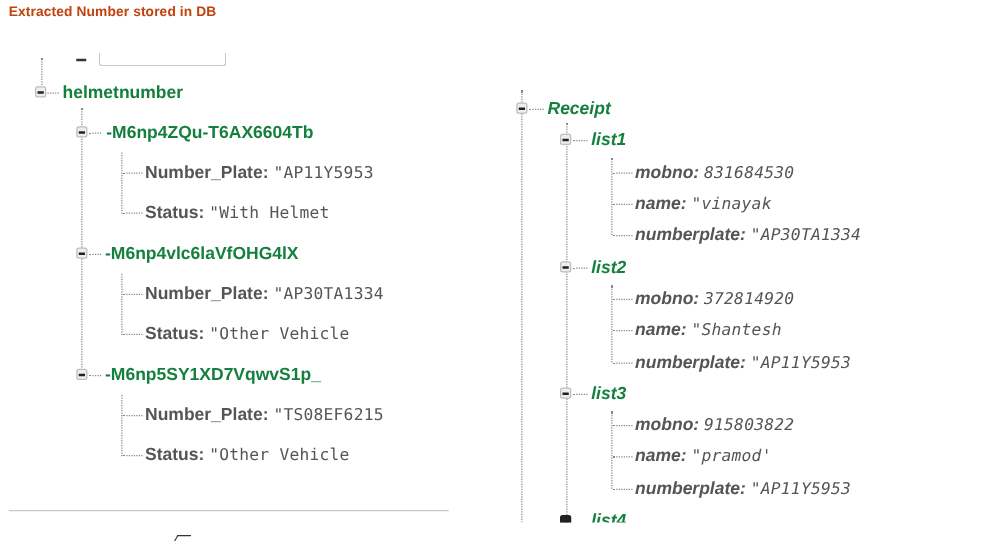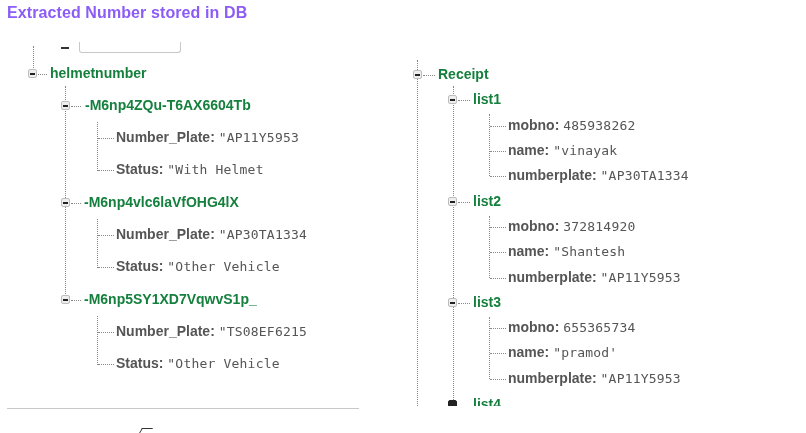--- a/index.html
+++ b/index.html
@@ -1,29 +1,29 @@
 <!DOCTYPE html>
 <html><head>
 <meta charset="utf-8">
 <style>
   html, body { margin:0; padding:0; background:#ffffff; }
   body { width:806px; height:433px; position:relative; overflow:hidden; font-family:"Liberation Sans", sans-serif; }
-  .title { position:absolute; left:7px; top:4px; font-size:16px; font-weight:bold; color:#8b5cf6; letter-spacing:0.1px; }
+  .title { position:absolute; left:7px; top:4px; font-size:11px; font-weight:bold; color:#c2410c; letter-spacing:0.1px; }
   .toggle { position:absolute; width:9px; height:9px; border:1px solid #bdbdbd; border-radius:2px; background:#eeeeee; box-sizing:border-box; }
   .toggle::after { content:""; position:absolute; left:1px; top:3px; width:5px; height:2px; background:#222; }
   .key { position:absolute; font-family:"Liberation Sans", sans-serif; font-weight:bold; color:#555; font-size:14px; white-space:nowrap; }
   .key.node { color:#15803d; }
   .val { font-family:"DejaVu Sans Mono", monospace; font-weight:normal; color:#555; font-size:13px; letter-spacing:0.2px; }
   .vline { position:absolute; width:0; border-left:1px dotted #888; }
   .hline { position:absolute; height:0; border-top:1px dotted #888; }
   .input-stub { position:absolute; left:79px; top:42px; width:100px; height:10px; border:1px solid #c8c8c8; border-top:none; border-radius:0 0 3px 3px; }
   .dash { position:absolute; left:61px; top:47px; width:8px; height:2px; background:#333; }
   .divider { position:absolute; left:7px; top:408px; width:352px; height:1px; background:#c8c8c8; }
   .cursor { position:absolute; left:140px; top:428px; width:10px; height:6px; border-left:1px solid #333; border-top:1px solid #333; transform:skewX(-30deg); }
-  .clip { position:absolute; left:400px; top:56px; width:406px; height:350px; overflow:hidden; }
+  .clip { position:absolute; left:400px; top:68px; width:406px; height:350px; overflow:hidden;font-style:italic; }
 </style>
 </head>
 <body>
 
 <div class="title">Extracted Number stored in DB</div>
 
 <div>
   <div class="vline" style="left:33px;top:46px;height:22px;"></div>
   <div class="dash"></div>
   <div class="input-stub"></div>
@@ -91,21 +91,21 @@
 
   <div class="vline" style="left:53px;top:30px;height:320px;"></div>
 
   <div class="toggle" style="left:48px;top:39px;"></div>
   <div class="hline" style="left:58px;top:44px;width:12px;"></div>
   <div class="key node" style="left:73px;top:35px;">list1</div>
   <div class="vline" style="left:89px;top:58px;height:62px;"></div>
   <div class="hline" style="left:90px;top:70px;width:16px;"></div>
   <div class="key" style="left:108px;top:61px;">
     <span>mobno:</span>
-    <span class="val">485938262</span>
+    <span class="val">831684530</span>
   </div>
   <div class="hline" style="left:90px;top:95px;width:16px;"></div>
   <div class="key" style="left:108px;top:86px;">
     <span>name:</span>
     <span class="val">"vinayak</span>
   </div>
   <div class="hline" style="left:90px;top:120px;width:16px;"></div>
   <div class="key" style="left:108px;top:111px;">
     <span>numberplate:</span>
     <span class="val">"AP30TA1334</span>
@@ -131,21 +131,21 @@
     <span class="val">"AP11Y5953</span>
   </div>
 
   <div class="toggle" style="left:48px;top:242px;"></div>
   <div class="hline" style="left:58px;top:247px;width:12px;"></div>
   <div class="key node" style="left:73px;top:238px;">list3</div>
   <div class="vline" style="left:89px;top:261px;height:62px;"></div>
   <div class="hline" style="left:90px;top:272px;width:16px;"></div>
   <div class="key" style="left:108px;top:263px;">
     <span>mobno:</span>
-    <span class="val">655365734</span>
+    <span class="val">915803822</span>
   </div>
   <div class="hline" style="left:90px;top:297px;width:16px;"></div>
   <div class="key" style="left:108px;top:288px;">
     <span>name:</span>
     <span class="val">"pramod'</span>
   </div>
   <div class="hline" style="left:90px;top:323px;width:16px;"></div>
   <div class="key" style="left:108px;top:314px;">
     <span>numberplate:</span>
     <span class="val">"AP11Y5953</span>

